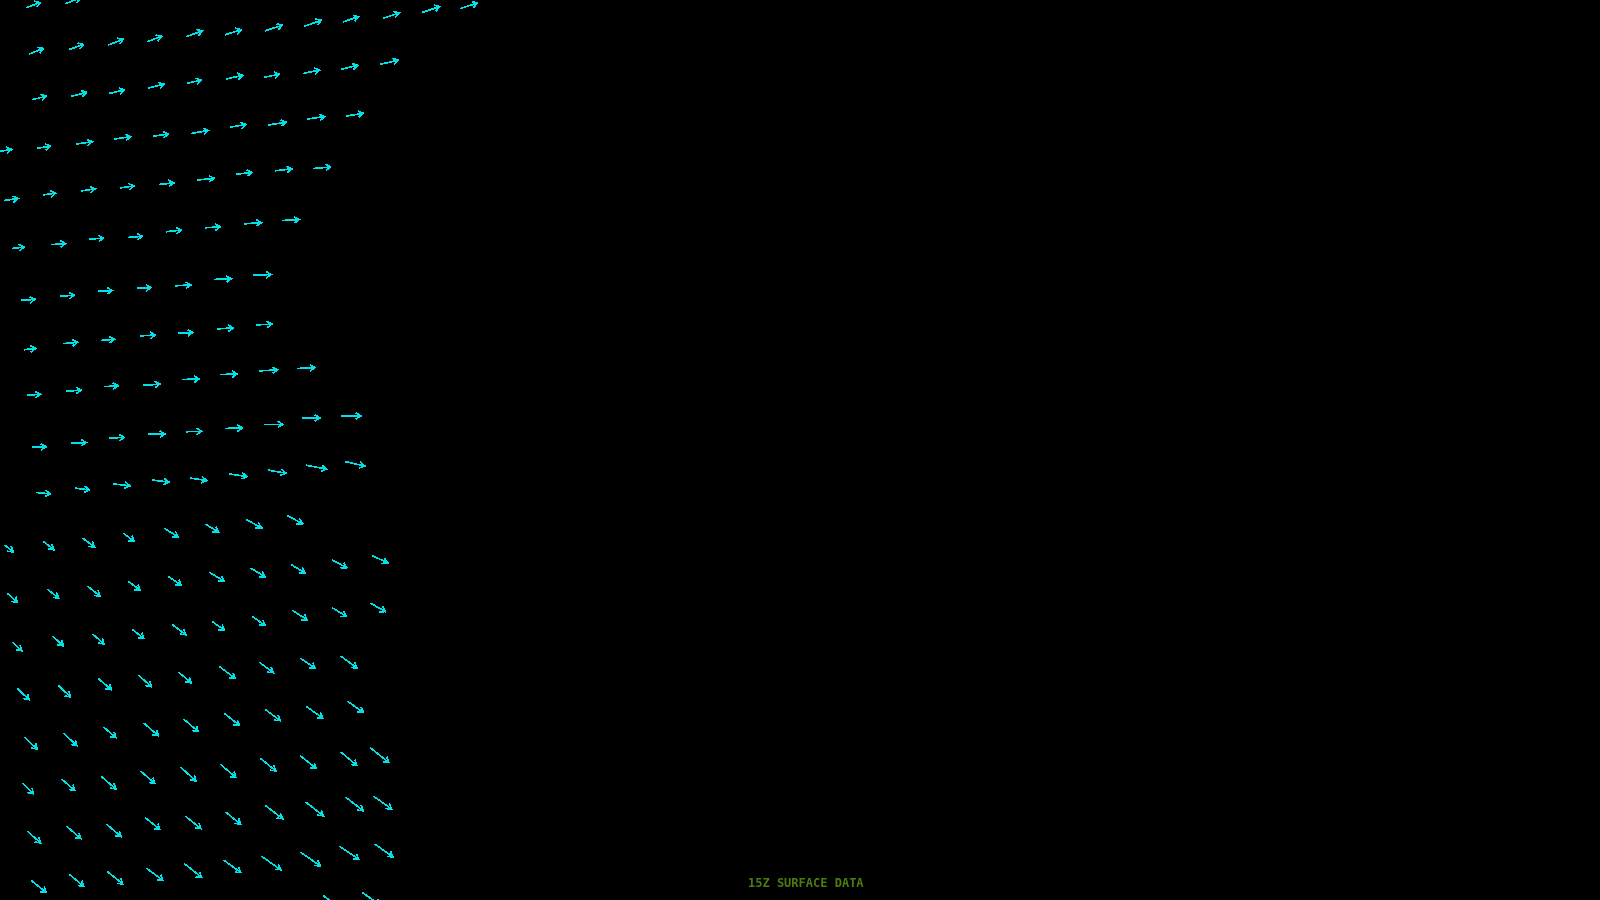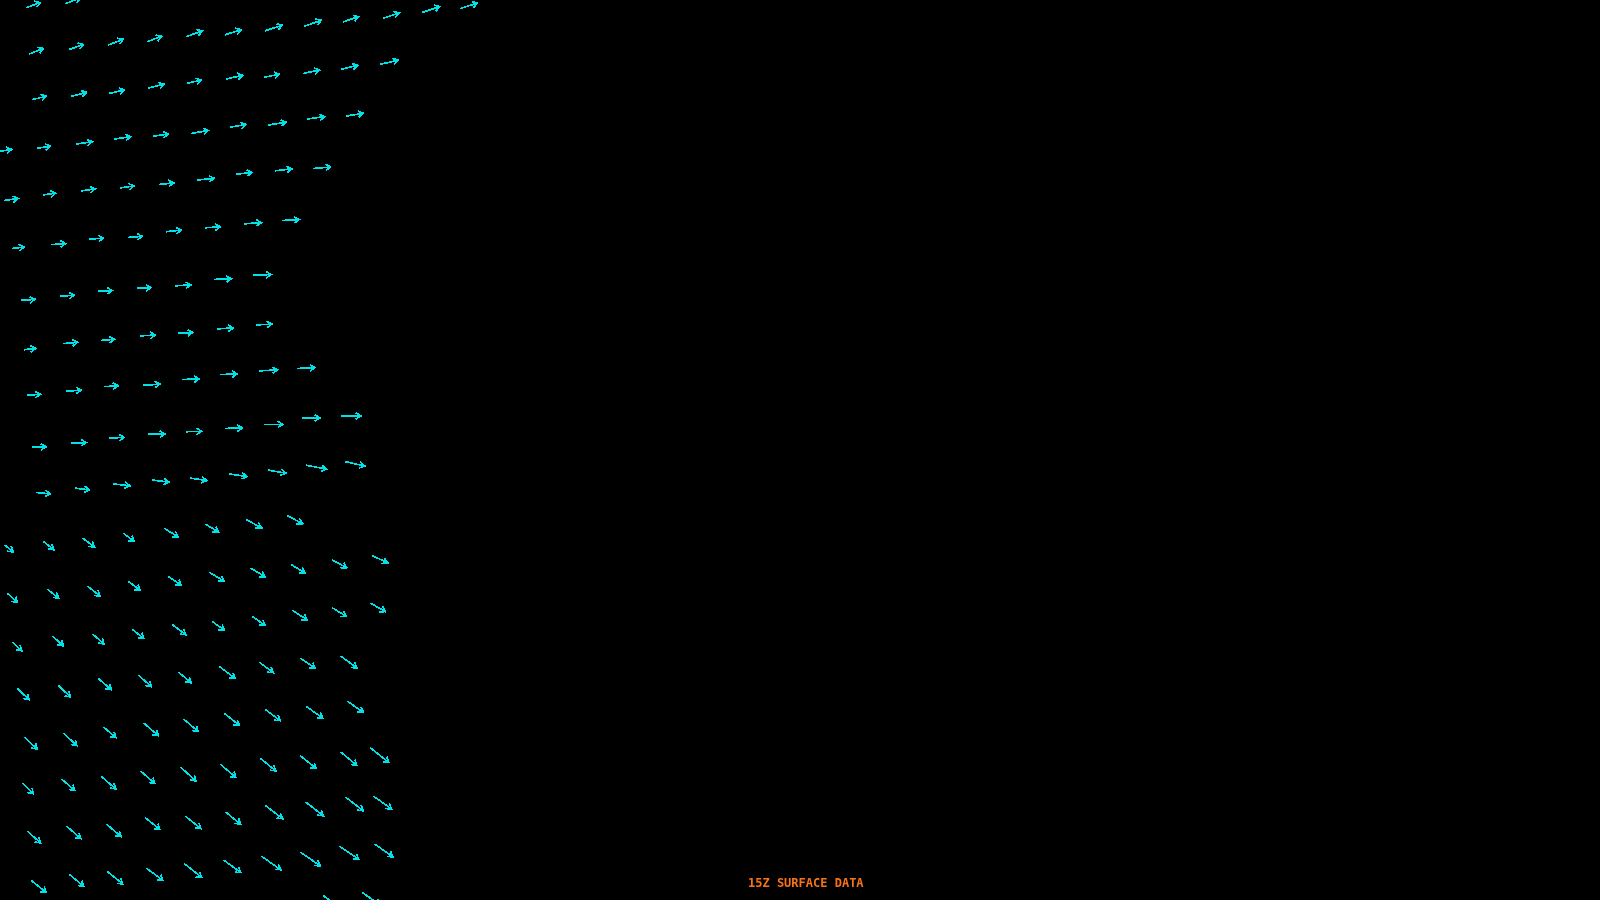--- a/index.html
+++ b/index.html
@@ -209,14 +209,14 @@
       <path d="M147.0 868.6 L162.9 880.4 M157.7 880.0 L162.9 880.4 L161.0 875.5" class="arrow" stroke="#00E2E8"></path>
       <path d="M185.0 864.2 L201.6 877.3 M196.4 876.8 L201.6 877.3 L199.8 872.4" class="arrow" stroke="#00E2E8"></path>
       <path d="M224.0 860.3 L240.8 872.6 M235.6 872.3 L240.8 872.6 L238.9 867.8" class="arrow" stroke="#00E2E8"></path>
       <path d="M262.0 856.5 L280.5 869.7 M275.4 869.4 L280.5 869.7 L278.6 864.9" class="arrow" stroke="#00E2E8"></path>
       <path d="M301.0 852.6 L320.2 865.8 M315.0 865.6 L320.2 865.8 L318.2 861.0" class="arrow" stroke="#00E2E8"></path>
       <path d="M340.0 846.5 L358.8 859.4 M353.6 859.2 L358.8 859.4 L356.7 854.6" class="arrow" stroke="#00E2E8"></path>
       <path d="M375.0 844.3 L392.8 856.8 M387.6 856.5 L392.8 856.8 L390.8 852.0" class="arrow" stroke="#00E2E8"></path>
       <path d="M324.0 896.1 L338.8 907.3 M333.7 906.9 L338.8 907.3 L337.0 902.5" class="arrow" stroke="#00E2E8"></path>
       <path d="M363.0 893.1 L380.1 904.7 M374.9 904.5 L380.1 904.7 L378.0 899.9" class="arrow" stroke="#00E2E8"></path>
     </svg>
-  <div class="caption" style="color: #f97316;">15Z SURFACE DATA</div>
+  <div class="caption" style="color: #4d7c0f;">15Z SURFACE DATA</div>
 </div>
 
 </body></html>

